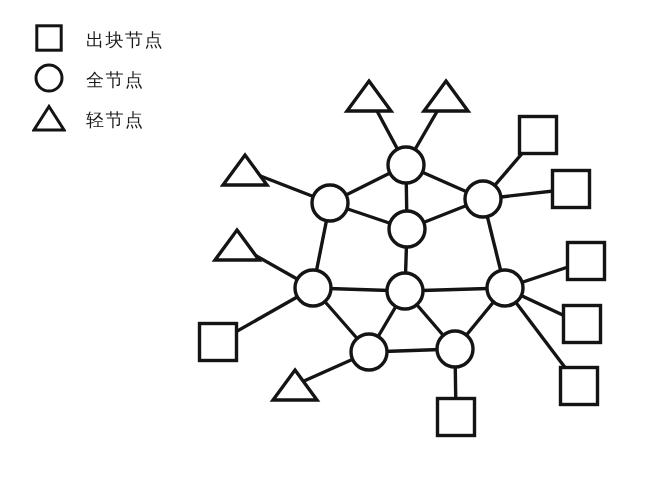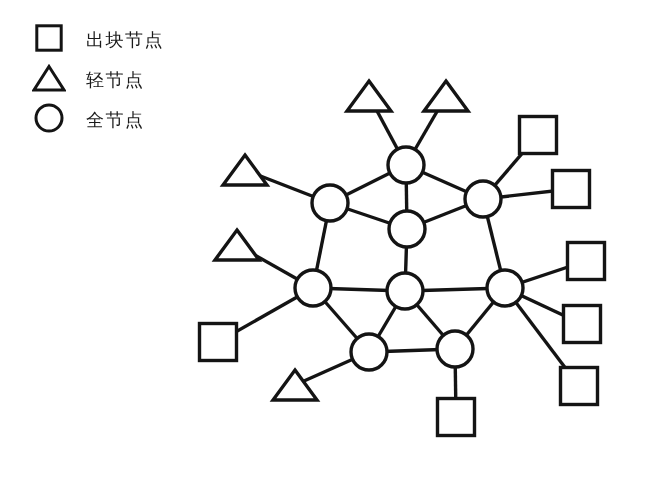--- a/index.html
+++ b/index.html
@@ -110,30 +110,30 @@
       <span class="legend-icon">
         <svg width="28" height="28" viewBox="0 0 28 28">
           <rect x="1.8" y="1.8" width="24.4" height="24.4" fill="#ffffff" stroke="#141414" stroke-width="3"></rect>
         </svg>
       </span>
       <span class="legend-label">出块节点</span>
     </div>
 
     <div class="legend-row">
       <span class="legend-icon">
+        <svg width="30" height="30" viewBox="0 0 30 30">
+          <circle cx="15" cy="15" r="13" fill="#ffffff" stroke="#141414" stroke-width="3"></circle>
+        </svg>
+      </span>
+      <span class="legend-label">全节点</span>
+    </div>
+
+    <div class="legend-row">
+      <span class="legend-icon">
         <svg width="34" height="28" viewBox="0 0 34 28">
           <polygon points="17,2.5 32,26 2,26" fill="#ffffff" stroke="#141414" stroke-width="3" stroke-linejoin="miter"></polygon>
         </svg>
       </span>
       <span class="legend-label">轻节点</span>
     </div>
 
-    <div class="legend-row">
-      <span class="legend-icon">
-        <svg width="30" height="30" viewBox="0 0 30 30">
-          <circle cx="15" cy="15" r="13" fill="#ffffff" stroke="#141414" stroke-width="3"></circle>
-        </svg>
-      </span>
-      <span class="legend-label">全节点</span>
-    </div>
-
   </div>
 </div>
 
 </body></html>

